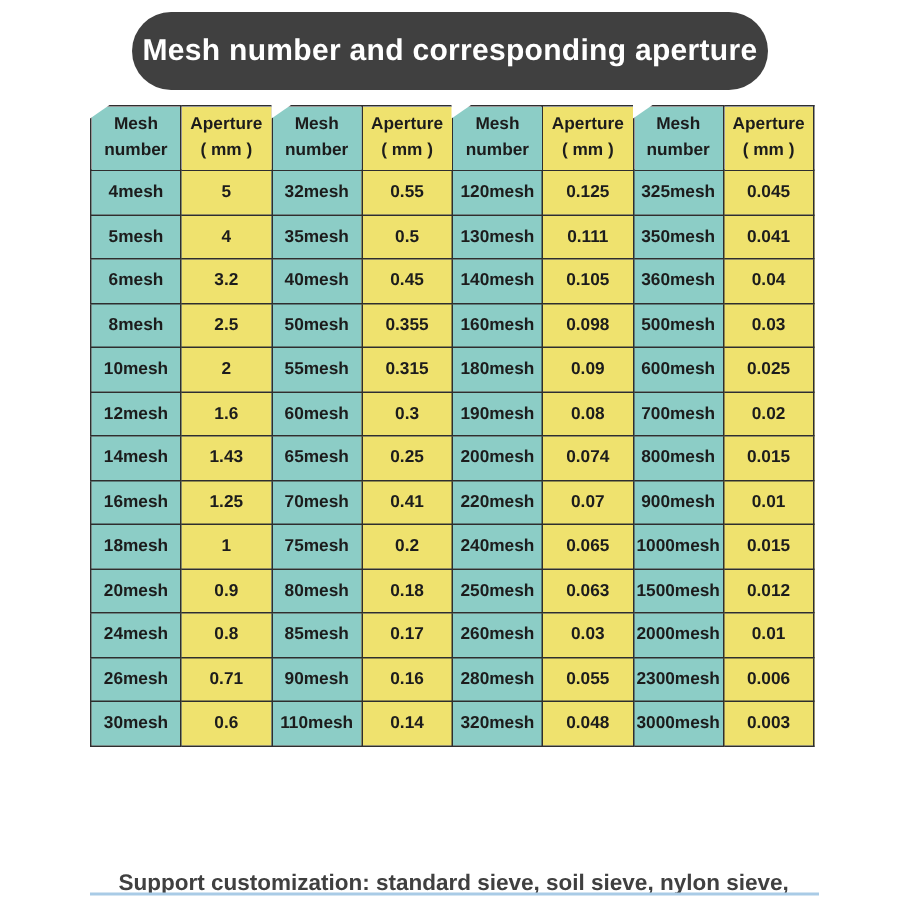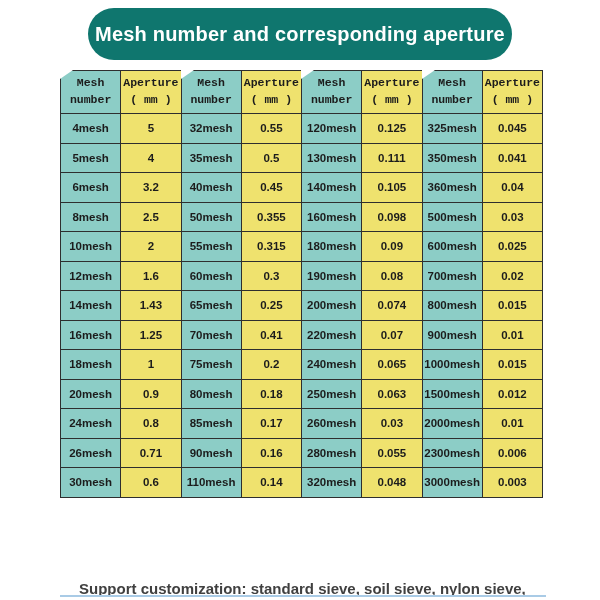--- a/index.html
+++ b/index.html
@@ -10,21 +10,21 @@
     background: #ffffff;
     font-family: "Liberation Sans", sans-serif;
     overflow: hidden;
   }
   .pill {
     position: absolute;
     left: 88px;
     top: 8px;
     width: 424px;
     height: 52px;
-    background: #0f766e;
+    background: #404040;
     border-radius: 26px;
     display: flex;
     align-items: center;
     justify-content: center;
   }
   .pill span {
     color: #ffffff;
     font-size: 20px;
     font-weight: bold;
     letter-spacing: 0.2px;
@@ -45,21 +45,20 @@
     font-weight: bold;
     color: #1c1c1c;
     padding: 0;
   }
   table.mesh th {
     font-size: 11.5px;
     height: 42px;
     line-height: 1.45;
     white-space: pre-line;
     position: relative;
-    font-family: Liberation Mono, monospace;
   }
   table.mesh td {
     font-size: 11.5px;
     height: 28.5px;
   }
   .teal   { background: #8ccdc6; }
   .yellow { background: #efe26e; }
   th.teal::before {
     content: "";
     position: absolute;

